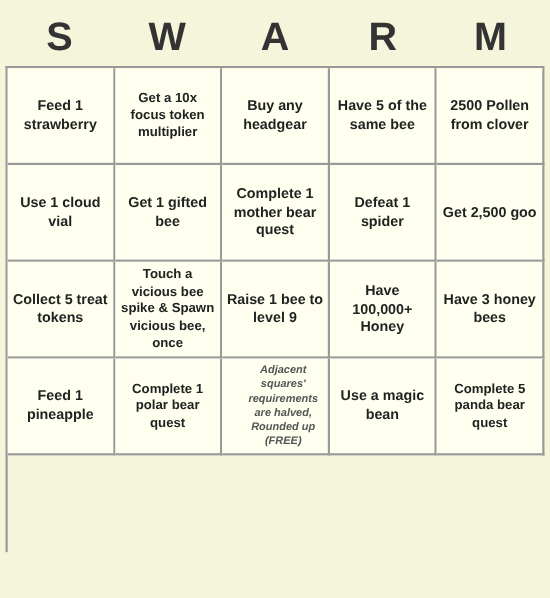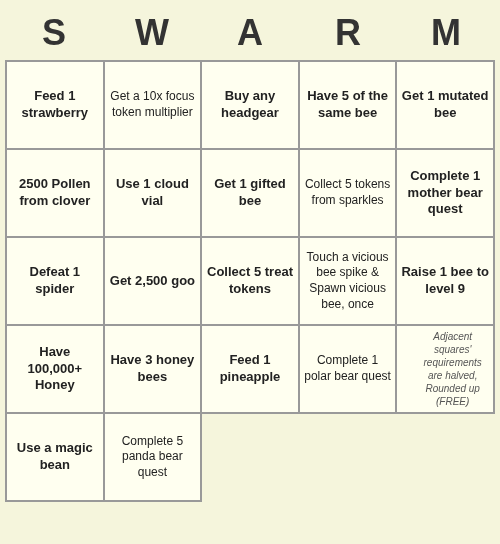--- a/index.html
+++ b/index.html
@@ -54,20 +54,21 @@
       padding: 4px;
       min-height: 88px;
       display: flex;
       align-items: center;
       justify-content: center;
       text-align: center;
       font-size: 12px;
       line-height: 1.3;
       color: #222;
       background: #fffff0;
+      font-weight: bold;
     }
 
     .bingo-cell.bold {
       font-weight: bold;
       font-size: 13px;
     }
 
     .bingo-cell.free {
       font-size: 10px;
       font-style: italic;
@@ -84,25 +85,23 @@
       <div class="bingo-header-cell">W</div>
       <div class="bingo-header-cell">A</div>
       <div class="bingo-header-cell">R</div>
       <div class="bingo-header-cell">M</div>
     </div>
   <div class="bingo-grid">
   <div class="bingo-cell bold">Feed 1 strawberry</div>
       <div class="bingo-cell">Get a 10x focus token multiplier</div>
       <div class="bingo-cell bold">Buy any headgear</div>
       <div class="bingo-cell bold">Have 5 of the same bee</div>
-      <div class="bingo-cell bold">Get 1 mutated bee</div>
       <div class="bingo-cell bold">2500 Pollen from clover</div>
       <div class="bingo-cell bold">Use 1 cloud vial</div>
       <div class="bingo-cell bold">Get 1 gifted bee</div>
-      <div class="bingo-cell">Collect 5 tokens from sparkles</div>
       <div class="bingo-cell bold">Complete 1 mother bear quest</div>
       <div class="bingo-cell bold">Defeat 1 spider</div>
       <div class="bingo-cell bold">Get 2,500 goo</div>
       <div class="bingo-cell bold">Collect 5 treat tokens</div>
       <div class="bingo-cell">Touch a vicious bee spike &amp; Spawn vicious bee, once</div>
       <div class="bingo-cell bold">Raise 1 bee to level 9</div>
       <div class="bingo-cell bold">Have 100,000+ Honey</div>
       <div class="bingo-cell bold">Have 3 honey bees</div>
       <div class="bingo-cell bold">Feed 1 pineapple</div>
       <div class="bingo-cell">Complete 1 polar bear quest</div>

